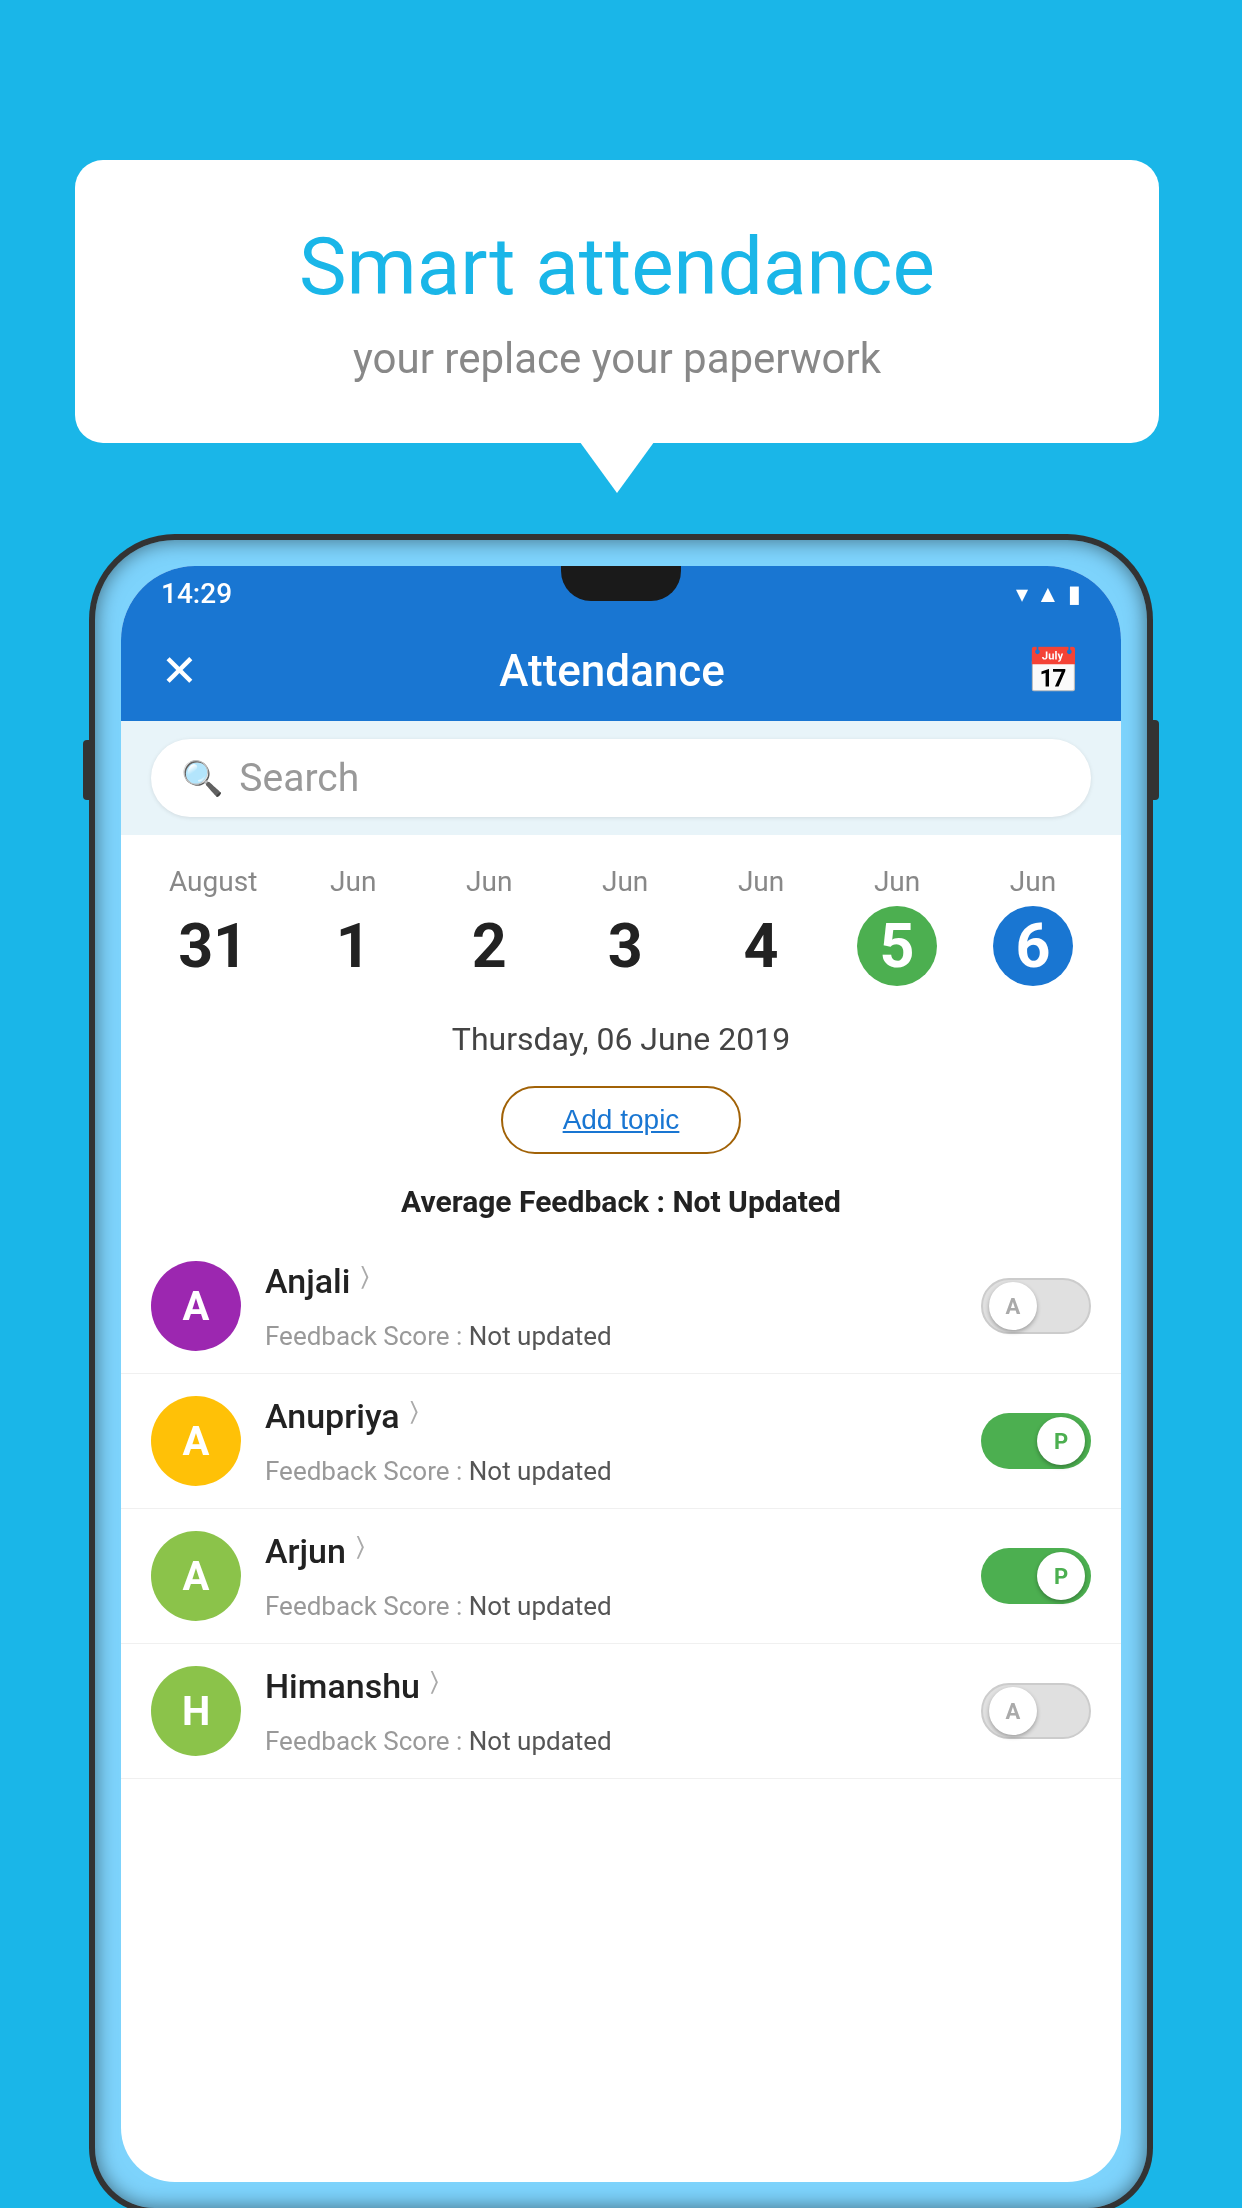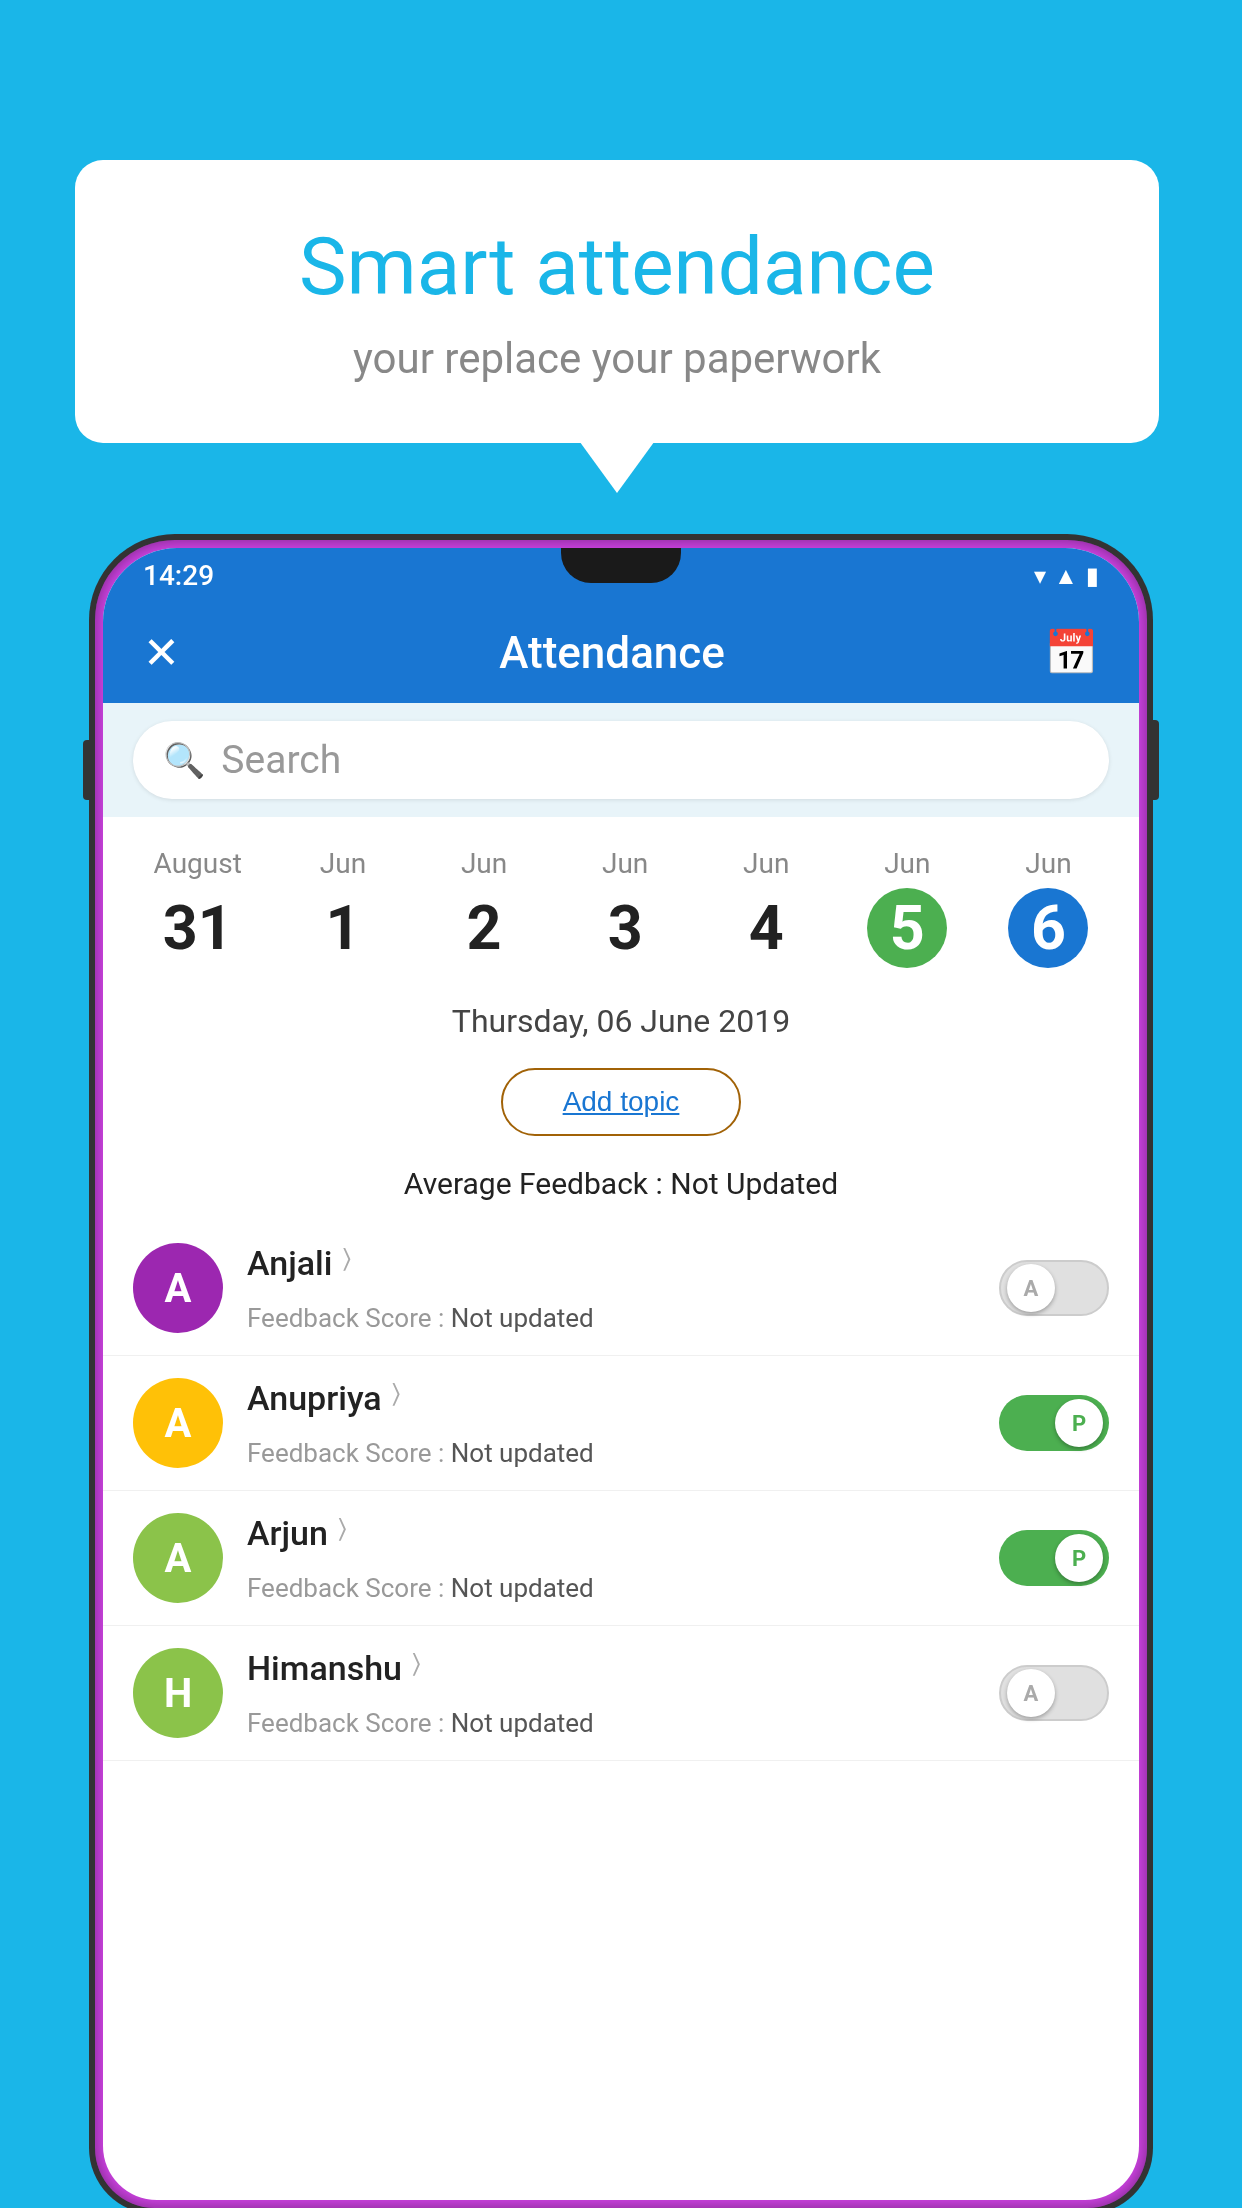--- a/index.html
+++ b/index.html
@@ -48,23 +48,23 @@
       font-weight: 400;
     }
 
     
     .phone-frame {
       position: absolute;
       top: 540px;
       left: 95px;
       right: 95px;
       bottom: 0;
-      background: #d946ef;
+      background: #7dd3fc;
       border-radius: 80px 80px 60px 60px;
-      padding: 8px;
+      padding: 26px;
       box-shadow: 0 0 0 6px #333, inset 0 0 20px rgba(0,0,0,0.5);
     }
     .phone-inner {
       background: white;
       border-radius: 74px 74px 54px 54px;
       overflow: hidden;
       height: 100%;
       position: relative;
     }
 
@@ -218,21 +218,21 @@
     
     .avg-feedback {
       background: white;
       text-align: center;
       padding: 10px 0 20px;
       font-size: 30px;
       color: #888;
     }
     .avg-feedback span {
       color: #222;
-      font-weight: 400;
+      font-weight: 700;
     }
 
     
     .student-list {
       background: white;
     }
     .student-item {
       display: flex;
       align-items: center;
       padding: 22px 30px;

